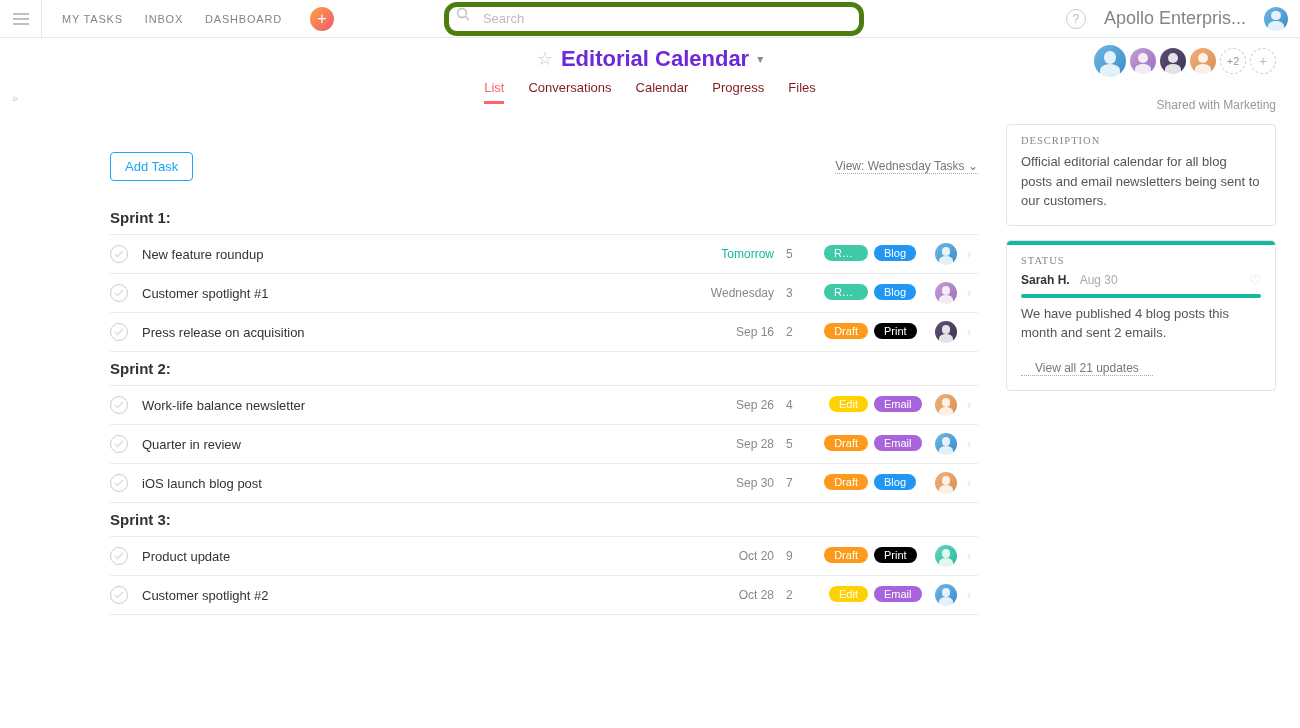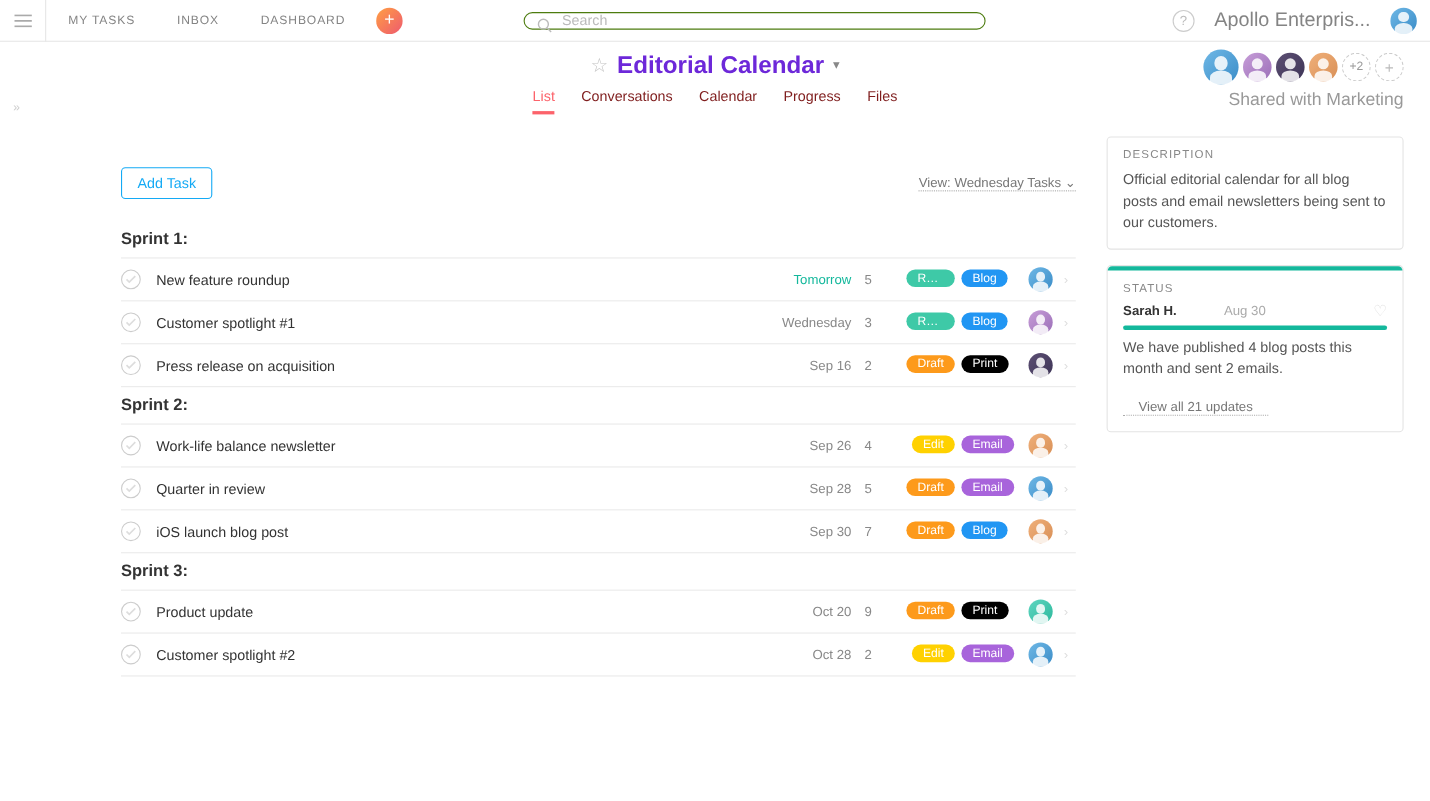--- a/index.html
+++ b/index.html
@@ -24,31 +24,31 @@
 .hamburger {
   width: 42px;
   height: 38px;
   display: flex;
   align-items: center;
   justify-content: center;
   border-right: 1px solid #e6e6e6;
   cursor: pointer;
   color: #aaa;
 }
-.nav-links { display: flex; gap: 38px; margin-left: 20px; }
+.nav-links { display: flex; gap: 22px; margin-left: 20px; }
 .nav-link { font-size: 11px; letter-spacing: 0.8px; color: #848484; cursor: pointer; }
 .add-btn {
   width: 24px; height: 24px; border-radius: 50%;
   background: linear-gradient(135deg, #ff9f43, #ee5a6f);
   display: flex; align-items: center; justify-content: center;
   margin-left: 28px; cursor: pointer; color: #fff; font-size: 16px;
 }
 .search-wrap { flex: 0 0 auto; margin-left: 110px; position: relative; }
 .search-input {
-  width: 420px; height: 16px; border: 1px solid #4d7c0f; border-radius: 13px;
+  width: 420px; height: 34px; border: 5px solid #4d7c0f; border-radius: 13px;
   padding: 0 14px 0 34px; font-size: 13px; color: #6d28d9; outline: none;
 }
 .search-input::placeholder { color: #bbb; }
 .search-icon { position: absolute; left: 12px; top: 5px; color: #bbb; }
 .topbar-right { margin-left: auto; display: flex; align-items: center; gap: 18px; }
 .help-icon {
   width: 20px; height: 20px; border: 1px solid #ccc; border-radius: 50%;
   display: flex; align-items: center; justify-content: center; color: #bbb; font-size: 12px; cursor: pointer;
 }
 .workspace-name { color: #848484; font-size: 18px; cursor: pointer; }
@@ -68,21 +68,21 @@
 .members-row .avatar { width: 26px; height: 26px; cursor: pointer; }
 .members-row .avatar:first-child { width: 32px; height: 32px; }
 .more-count {
   width: 26px; height: 26px; border-radius: 50%; border: 1px dashed #ccc;
   display: flex; align-items: center; justify-content: center; font-size: 11px; color: #999; cursor: pointer;
 }
 .add-member {
   width: 26px; height: 26px; border-radius: 50%; border: 1px dashed #ccc;
   display: flex; align-items: center; justify-content: center; font-size: 14px; color: #bbb; cursor: pointer;
 }
-.shared-with { position: absolute; right: 24px; top: 44px; font-size: 16px; color: #999; }
+.shared-with { position: absolute; right: 24px; top: 60px; font-size: 12px; color: #999; }
 
 
 .main { display: flex; padding: 20px 24px 0 110px; gap: 28px; }
 .task-panel { flex: 1; }
 .side-panel { width: 270px; }
 
 .task-header { display: flex; justify-content: space-between; align-items: center; margin-bottom: 20px; margin-top: 28px; }
 .add-task-btn {
   border: 1px solid #14aaf5; color: #14aaf5; background: #fff;
   padding: 6px 14px; border-radius: 4px; font-size: 13px; cursor: pointer;
@@ -114,24 +114,24 @@
 
 .tag-ready { background: #3ec9a7; max-width: 44px; }
 .tag-draft { background: #fd9a1b; }
 .tag-edit  { background: #ffd100; }
 .tag-blog  { background: #2196f3; }
 .tag-print { background: #000000; }
 .tag-email { background: #a864db; }
 
 
 .card { border: 1px solid #e4e4e4; border-radius: 4px; margin-bottom: 14px; background: #fff; }
-.card-header { padding: 10px 14px 6px; font-size: 10.5px; letter-spacing: 1px; color: #888; }
+.card-header { padding: 10px 14px 6px; font-size: 10.5px; letter-spacing: 1px; color: #888; font-family: Liberation Serif, serif; }
 .card-body { padding: 0 14px 14px; font-size: 13px; color: #555; line-height: 1.5; }
 .status-card .top-border { height: 4px; background: #14b89c; border-radius: 4px 4px 0 0; }
-.status-meta { display: flex; align-items: center; padding: 0 14px; font-size: 12px; gap: 33px; }
+.status-meta { display: flex; align-items: center; padding: 0 14px; font-size: 12px; }
 .status-author { font-weight: 600; color: #333; margin-right: 10px; }
 .status-date { color: #aaa; }
 .heart-icon { margin-left: auto; color: #ddd; cursor: pointer; font-size: 14px; }
 .progress-bar { height: 4px; margin: 6px 14px; background: #14b89c; border-radius: 2px; }
 .view-updates { padding: 4px 14px 0; font-size: 12px; color: #777; border-bottom: 1px dotted #aaa; display: inline-block; margin-left: 14px; margin-bottom: 14px; cursor: pointer; }
 
 .expand-handle {
   position: absolute; left: 12px; top: 92px; color: #ccc; font-size: 11px; cursor: pointer;
 }
 

